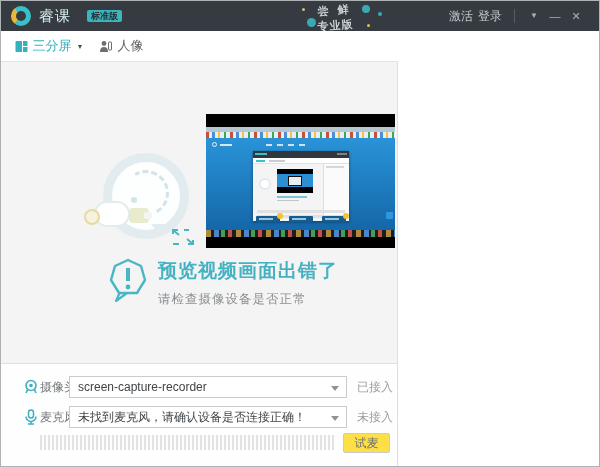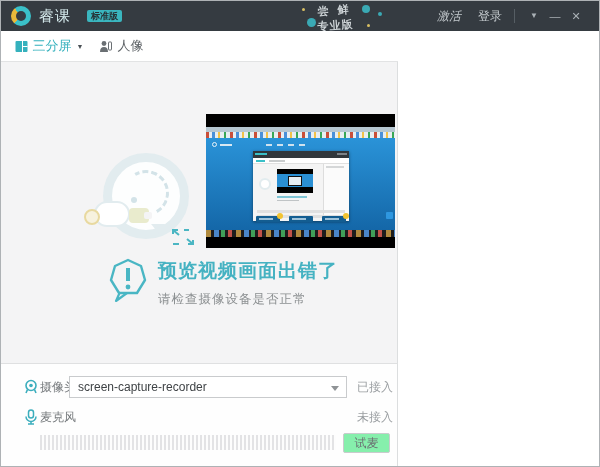--- a/index.html
+++ b/index.html
@@ -119,21 +119,21 @@
   .dev-label{ position:absolute; left:39px; font-size:12px; color:#75797c; line-height:22px; }
   .dev-select{ position:absolute; left:68px; width:278px; height:22px; border:1px solid #c9cbcd;
     background:#fff; font-size:12px; color:#3f4346; line-height:20px; padding-left:8px; cursor:pointer; }
   .dev-select .sel-caret{ position:absolute; right:7px; top:9px; width:0; height:0;
     border-left:4px solid transparent; border-right:4px solid transparent; border-top:5px solid #8f9396; }
   .dev-status{ position:absolute; left:356px; font-size:12px; color:#9a9ea1; line-height:22px; }
   .row1{ top:12px; } .row2{ top:42px; }
   .meter{ position:absolute; left:39px; top:71px; width:296px; height:15px;
     background:repeating-linear-gradient(90deg,#e3e3e5 0 2px,#fdfdfd 2px 4px); }
   .test-btn{ position:absolute; left:342px; top:69px; width:47px; height:20px; border:1px solid #c9cbcd;
-    background:#86efac; color:#6b6f72; font-size:12px; border-radius:2px; text-align:center;
+    background:#fde047; color:#6b6f72; font-size:12px; border-radius:2px; text-align:center;
     line-height:18px; cursor:pointer; }
   
   .sidebar{ position:absolute; top:30px; left:397px; width:203px; height:437px; background:#fff;
     border-left:1px solid #d7d9da; }
   .count-row{ height:27px; background:#f2f3f4; border-bottom:1px solid #e3e4e5; line-height:27px;
     padding-left:12px; font-size:12px; color:#6d7174; }
   .count-val{ color:#3aa9d8; }
   .search-row{ height:30px; border-bottom:1px solid #e8e9ea; display:flex; align-items:center;
     padding-left:12px; gap:8px; background:#fff; }
   .search-input{ border:none; outline:none; flex:1; font-size:12px; color:#3f4346;
@@ -153,21 +153,21 @@
     <div class="promo">
       <div class="l1">尝 鲜</div>
       <div class="l2">专业版</div>
     </div>
     <div class="dot teal" style="left:361px; top:4px;  width:8px; height:8px;"></div>
     <div class="dot teal" style="left:306px; top:17px; width:9px; height:9px;"></div>
     <div class="dot teal" style="left:377px; top:11px; width:4px; height:4px;"></div>
     <div class="dot yellow" style="left:301px; top:7px;  width:3px; height:3px;"></div>
     <div class="dot yellow" style="left:366px; top:23px; width:3px; height:3px;"></div>
 
-    <div class="tb-link" style="left:436px;font-style:italic;">激活</div>
+    <div class="tb-link" style="left:448px;">激活</div>
     <div class="tb-link" style="left:477px;">登录</div>
     <div class="tb-sep"></div>
     <div class="win-btn" style="left:524px; font-size:8px;">▼</div>
     <div class="win-btn" style="left:545px;">—</div>
     <div class="win-btn" style="left:566px;">✕</div>
   </div>
 
   <div class="tabbar">
     <div class="tab tab1">
       <svg width="13" height="13" viewBox="0 0 13 13">
@@ -272,20 +272,24 @@
     </div>
     <div class="dev-status row1">已接入</div>
 
     <svg class="dev-icon" style="top:45px;" width="16" height="16" viewBox="0 0 16 16">
       <rect x="5.5" y="1" width="5" height="8" rx="2.5" fill="none" stroke="#3caebd" stroke-width="1.5"></rect>
       <path d="M3 7.5 a5 5 0 0 0 10 0" fill="none" stroke="#3caebd" stroke-width="1.5"></path>
       <line x1="8" y1="12.5" x2="8" y2="15" stroke="#3caebd" stroke-width="1.5"></line>
       <line x1="5" y1="15" x2="11" y2="15" stroke="#3caebd" stroke-width="1.5"></line>
     </svg>
     <div class="dev-label row2">麦克风</div>
+    <div class="dev-select row2">
+      <span>未找到麦克风，请确认设备是否连接正确！</span>
+      <span class="sel-caret"></span>
+    </div>
     <div class="dev-status row2">未接入</div>
 
     <div class="meter"></div>
     <div class="test-btn">试麦</div>
   </div>
 
 
 </div>
 
 </body></html>

